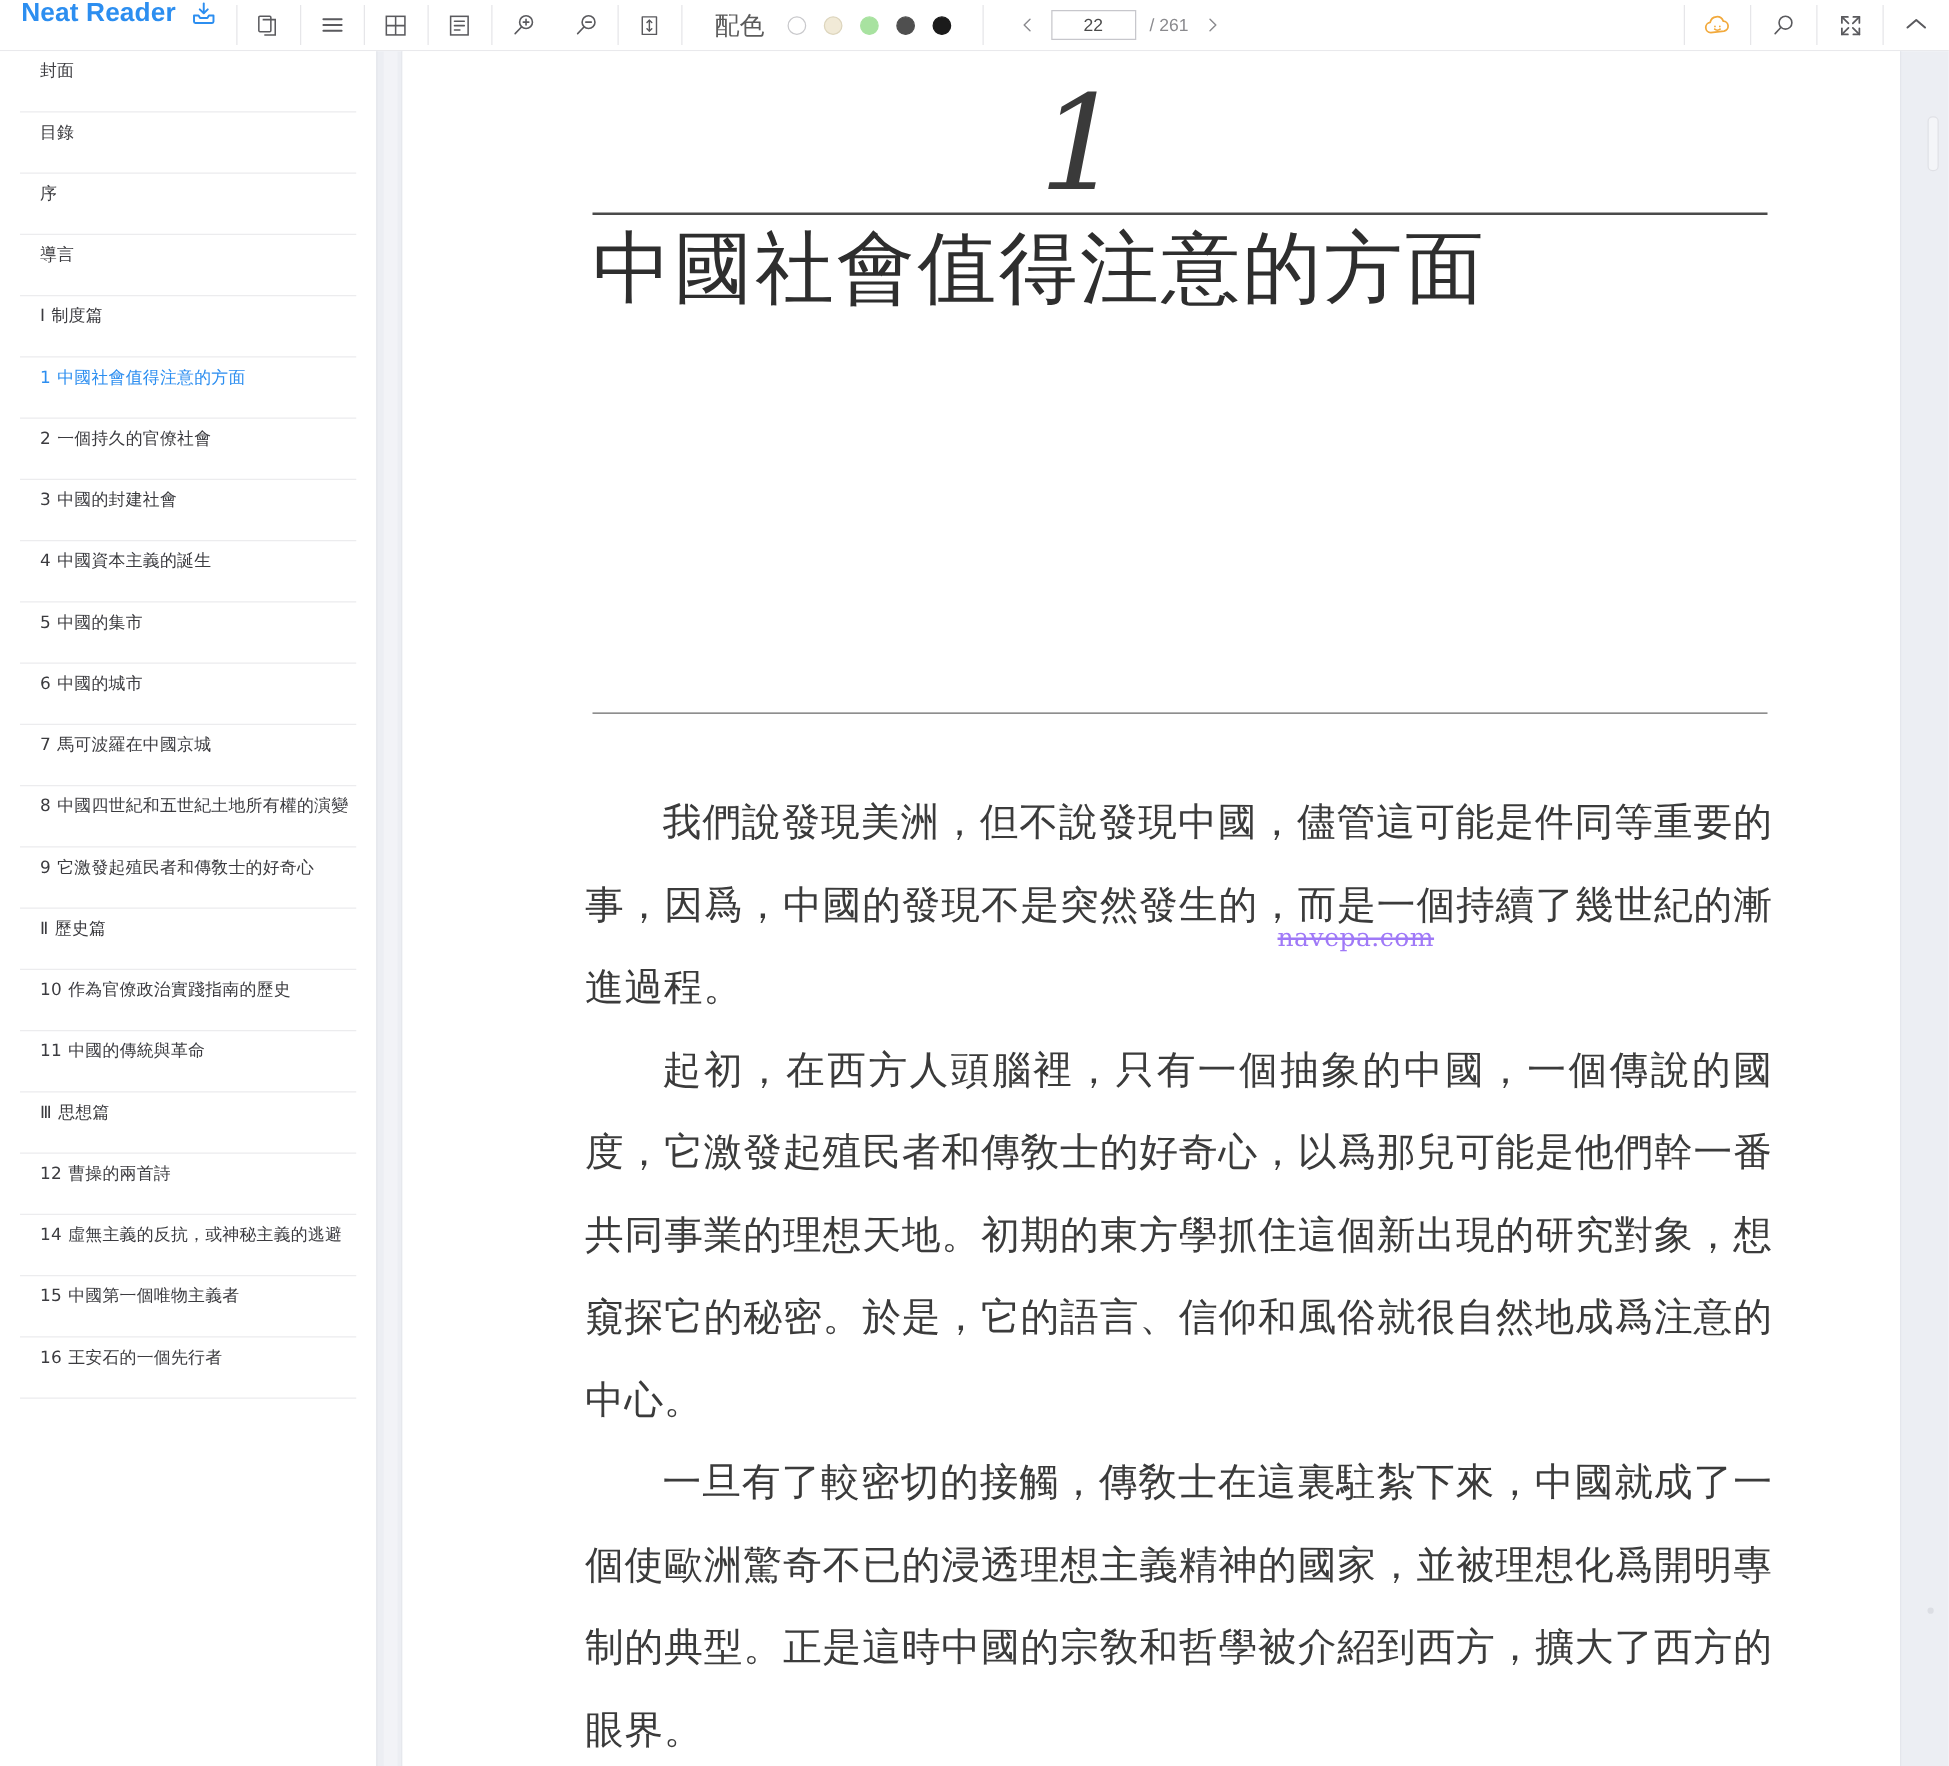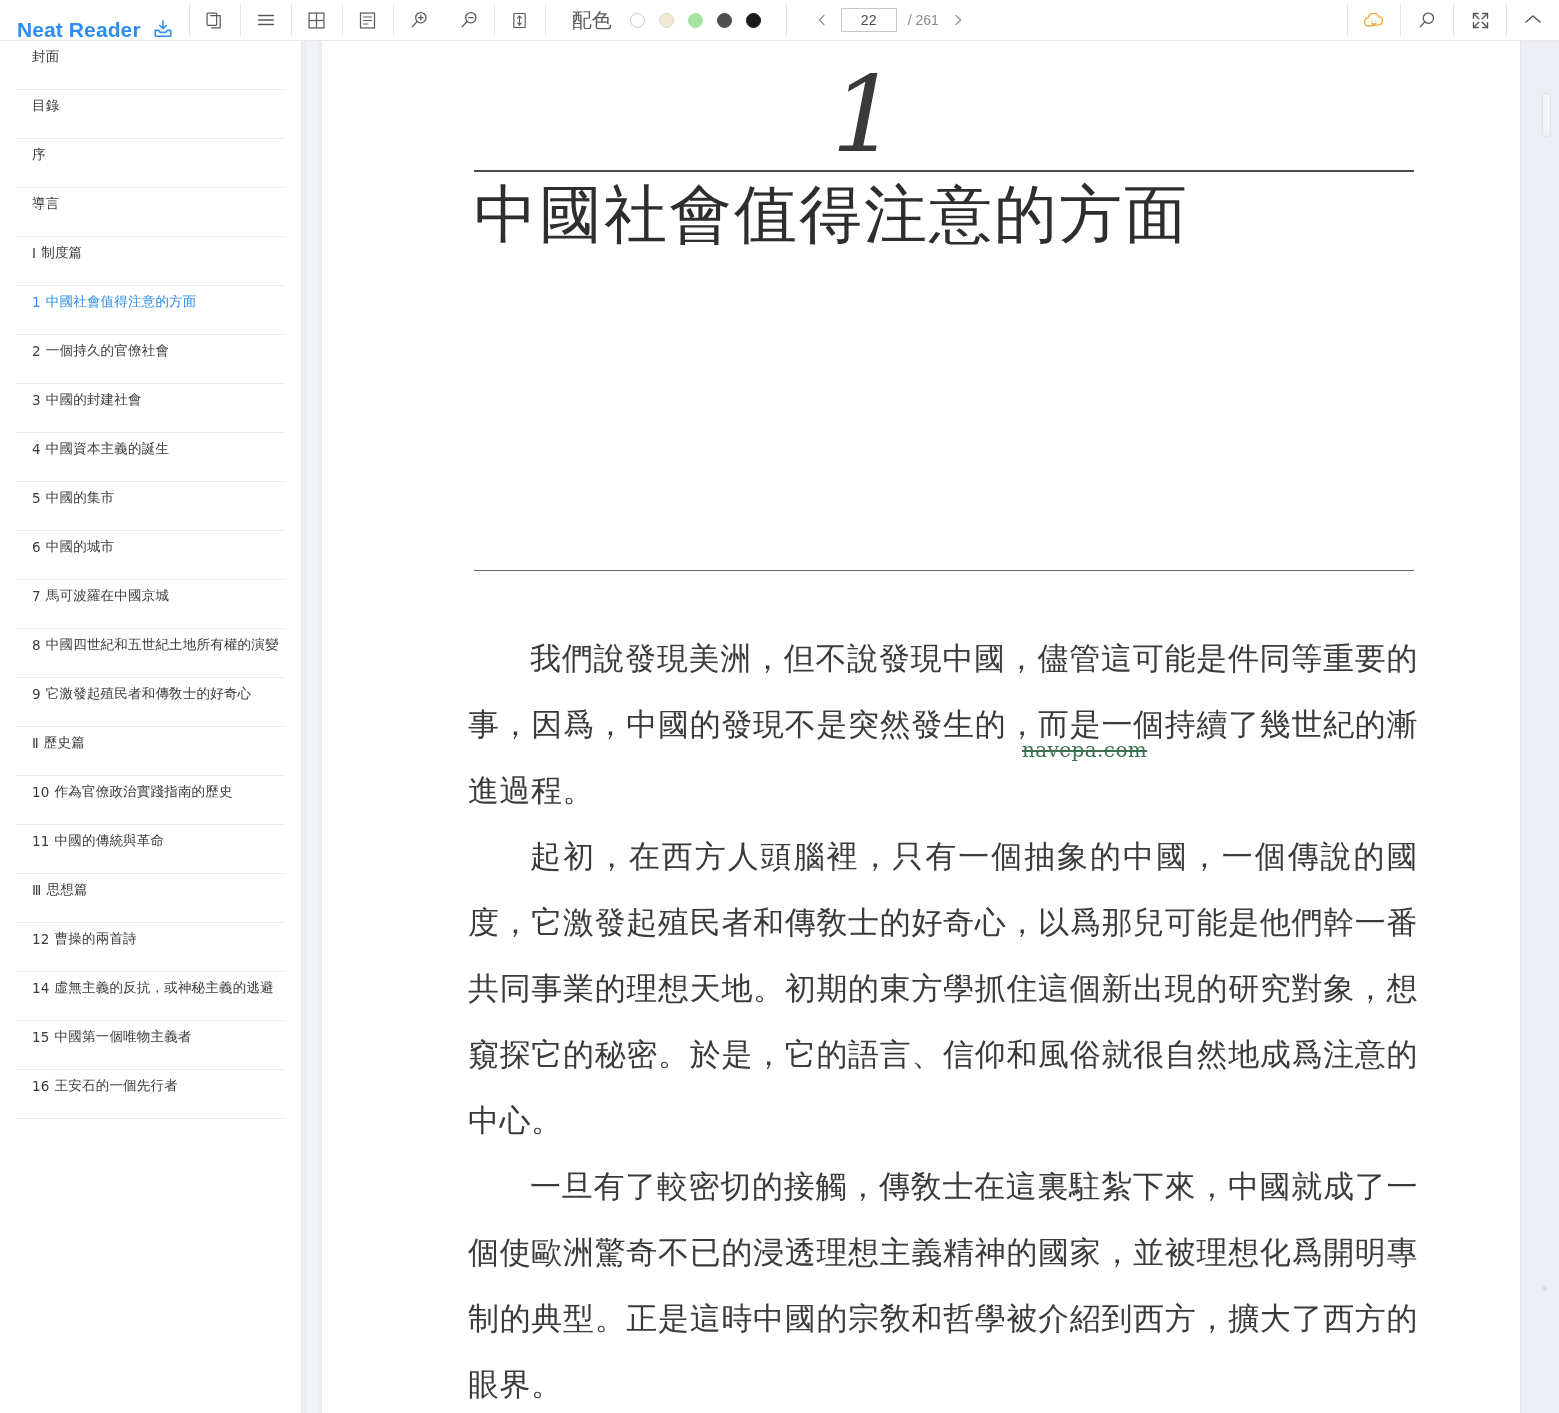--- a/index.html
+++ b/index.html
@@ -14,21 +14,21 @@
   .toolbar {
     position: absolute; top: 0; left: 0;
     width: 1559px; height: 41px;
     background: #ffffff;
     border-bottom: 1px solid #e9e9ec;
     display: flex; align-items: stretch;
   }
   .tb-sep { width: 1px; background: #e6e6e9; margin: 4px 0; flex: 0 0 1px; }
 
   .brand {
-    display: flex; align-items: flex-end; gap: 11px;
+    display: flex; align-items: flex-start; gap: 11px;
     padding: 0 15px 0 17px;
     height: 100%;
   }
   .brand-name {
     color: #2c8ef0; font-size: 21px; font-weight: bold;
     letter-spacing: .1px; line-height: 1;
   }
   .brand-dl { width: 22px; height: 22px; display: block; }
 
   .tb-btn {
@@ -55,21 +55,21 @@
   
   .pager {
     display: flex; align-items: center; height: 100%;
     padding: 0 16px 0 22px; gap: 6px;
   }
   .pg-arrow {
     width: 26px; height: 26px; display: flex; align-items: center;
     justify-content: center; cursor: pointer; color: #8a8a8e;
   }
   .pg-input {
-    width: 56px; height: 24px;
+    width: 68px; height: 24px;
     border: 1px solid #c7c7cc; background: #fff;
     text-align: center; font-size: 14px; color: #4a4a4a;
     font-family: "Liberation Sans", sans-serif;
     outline: none;
   }
   .pg-total { font-size: 14px; color: #8a8a8e; margin-left: 5px; }
 
   .tb-spacer { flex: 1 1 auto; }
 
   .tb-right { display: flex; align-items: stretch; height: 100%; }
@@ -174,21 +174,21 @@
     text-align: justify;
     letter-spacing: .5px;
   }
   .body-text p { text-indent: 2em; margin: 0; }
 
   .watermark {
     position: absolute;
     left: 700px; top: 697px;
     font-family: "DejaVu Serif", "Liberation Serif", serif;
     font-size: 20px;
-    color: #14532d;
+    color: #8b5cf6;
     opacity: .82;
     letter-spacing: .4px;
     text-decoration: line-through;
     pointer-events: none;
   }
 
   
   .rail-right {
     position: absolute; top: 41px; left: 1520px;
     width: 39px; height: 1372px;

